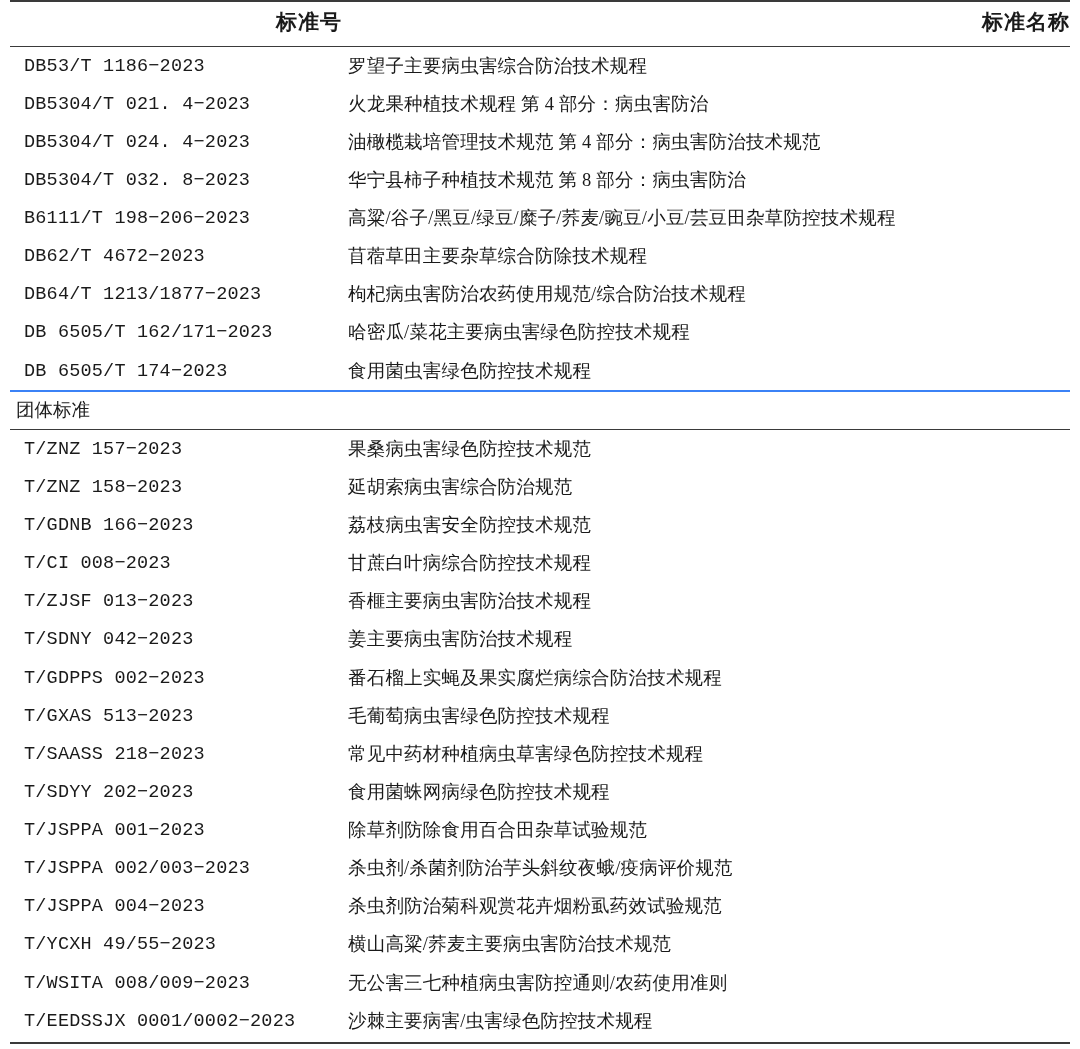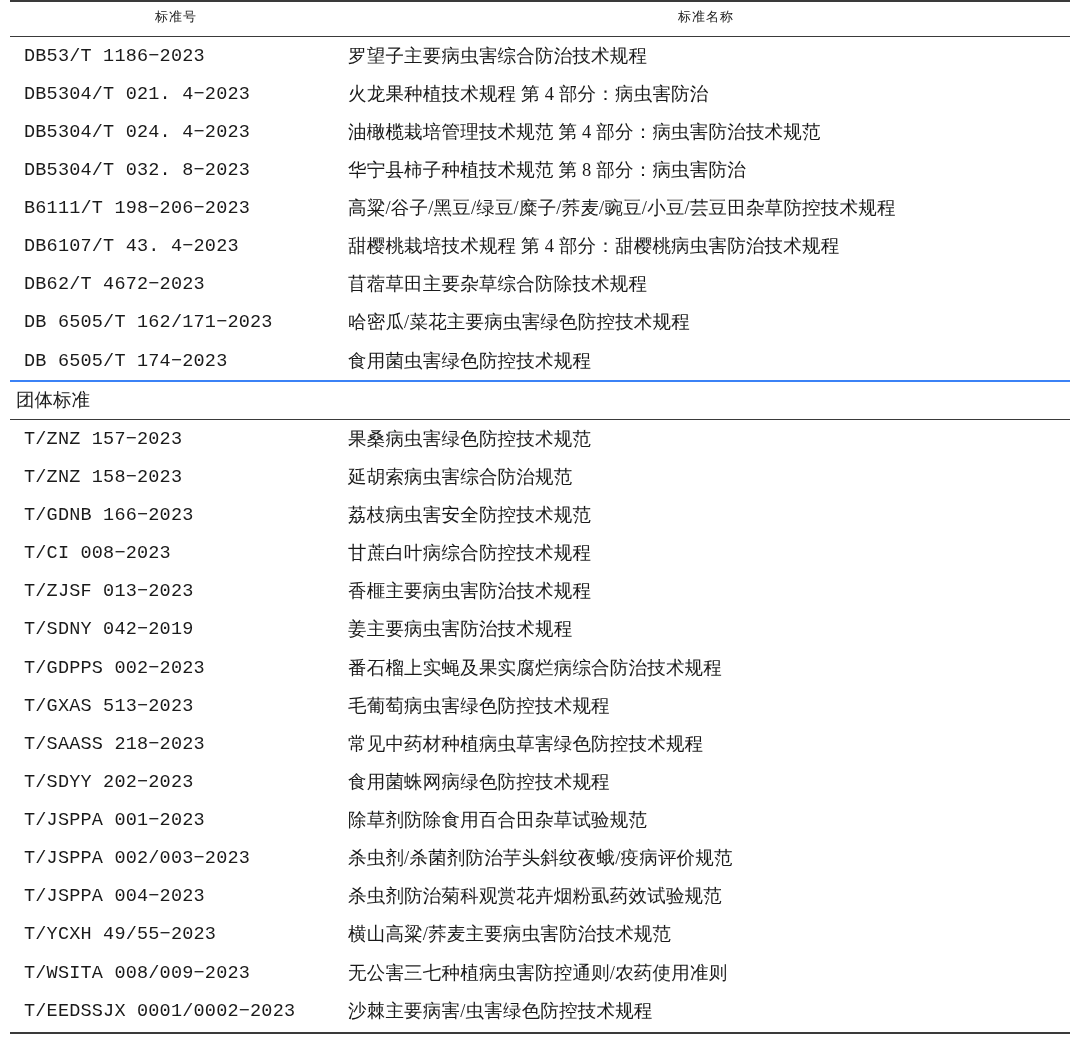--- a/index.html
+++ b/index.html
@@ -23,23 +23,23 @@
   }
   table.std-table {
     width: 1060px;
     border-collapse: collapse;
     table-layout: fixed;
   }
   table.std-table col.c1 { width: 332px; }
   table.std-table col.c2 { width: 728px; }
 
   thead th {
-    font-weight: normal;
-    font-size: 13px;
-    text-align: center;
+    font-weight: bold;
+    font-size: 21px;
+    text-align: right;
     padding: 6px 0 10px 0;
     border-top: 2px solid #3a3a3a;
     border-bottom: 1px solid #3a3a3a;
     letter-spacing: 1px;
   }
   tbody td {
     font-size: 18.5px;
     padding: 7.5px 0 7.5px 0;
     vertical-align: top;
     line-height: 1.25;
@@ -97,26 +97,26 @@
       </tr>
       <tr>
         <td class="code">DB5304/T 032. 8−2023</td>
         <td class="name">华宁县柿子种植技术规范 第 8 部分：病虫害防治</td>
       </tr>
       <tr>
         <td class="code">B6111/T 198−206−2023</td>
         <td class="name">高粱/谷子/黑豆/绿豆/糜子/荞麦/豌豆/小豆/芸豆田杂草防控技术规程</td>
       </tr>
       <tr>
-        <td class="code">DB6107/T 43. 4−2023</td>
-        <td class="name">甜樱桃栽培技术规程 第 4 部分：甜樱桃病虫害防治技术规程</td>
+        <td class="code">DB62/T 4672−2023</td>
+        <td class="name">苜蓿草田主要杂草综合防除技术规程</td>
       </tr>
       <tr>
-        <td class="code">DB62/T 4672−2023</td>
-        <td class="name">苜蓿草田主要杂草综合防除技术规程</td>
+        <td class="code">DB64/T 1213/1877−2023</td>
+        <td class="name">枸杞病虫害防治农药使用规范/综合防治技术规程</td>
       </tr>
       <tr>
         <td class="code">DB 6505/T 162/171−2023</td>
         <td class="name">哈密瓜/菜花主要病虫害绿色防控技术规程</td>
       </tr>
       <tr>
         <td class="code">DB 6505/T 174−2023</td>
         <td class="name">食用菌虫害绿色防控技术规程</td>
       </tr>
       <tr class="section">
@@ -136,21 +136,21 @@
       </tr>
       <tr>
         <td class="code">T/CI 008−2023</td>
         <td class="name">甘蔗白叶病综合防控技术规程</td>
       </tr>
       <tr>
         <td class="code">T/ZJSF 013−2023</td>
         <td class="name">香榧主要病虫害防治技术规程</td>
       </tr>
       <tr>
-        <td class="code">T/SDNY 042−2019</td>
+        <td class="code">T/SDNY 042−2023</td>
         <td class="name">姜主要病虫害防治技术规程</td>
       </tr>
       <tr>
         <td class="code">T/GDPPS 002−2023</td>
         <td class="name">番石榴上实蝇及果实腐烂病综合防治技术规程</td>
       </tr>
       <tr>
         <td class="code">T/GXAS 513−2023</td>
         <td class="name">毛葡萄病虫害绿色防控技术规程</td>
       </tr>

